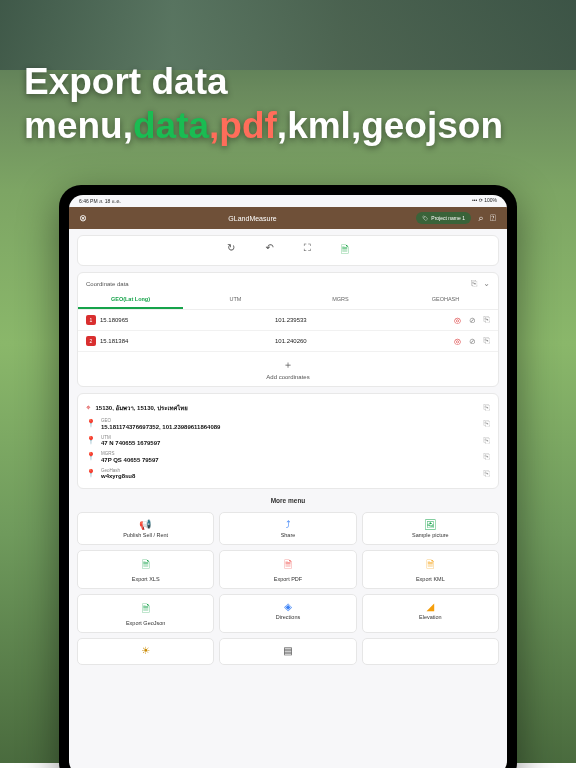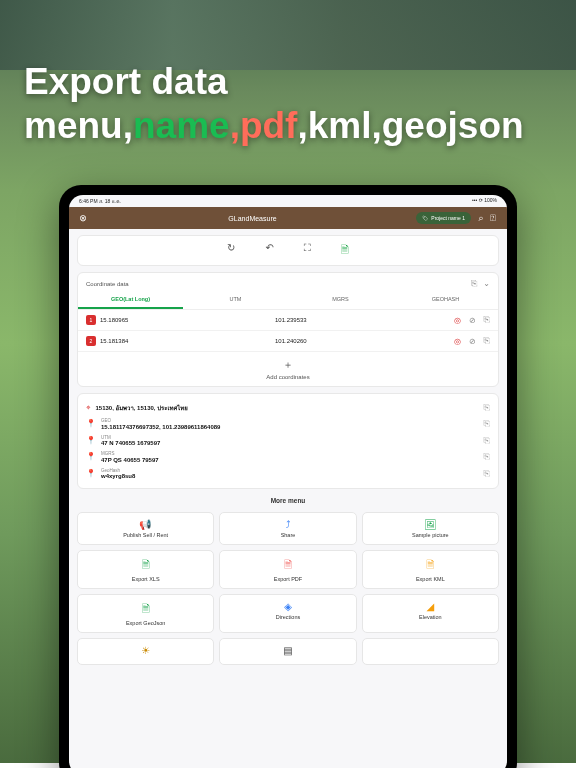--- a/index.html
+++ b/index.html
@@ -58,21 +58,21 @@
 .gbtn .gl { font-size: 5.5px; color: #333; }
 .teal { color: #16b9c1; } .blue { color: #3b82f6; } .green2 { color: #16a34a; } .red2 { color: #ef5350; } .orng { color: #f59e0b; } .ylw { color: #ca8a04; }
 </style>
 </head>
 <body>
 
 <div class="bg">
   <div class="river"></div>
   <div class="headline">
     <span>Export data</span><br>
-    <span>menu,</span><span class="excel">name</span><span class="pdf">,pdf</span><span>,kml,geojson</span>
+    <span>menu,</span><span class="excel">data</span><span class="pdf">,pdf</span><span>,kml,geojson</span>
   </div>
 
   <div class="tablet">
     <div class="screen">
       <div class="statusbar">
         <span>6:46 PM ส. 18 ธ.ค.</span>
         <span>••• ⟳ 100%</span>
       </div>
       <div class="appbar">
         <span class="ic">⊗</span>

